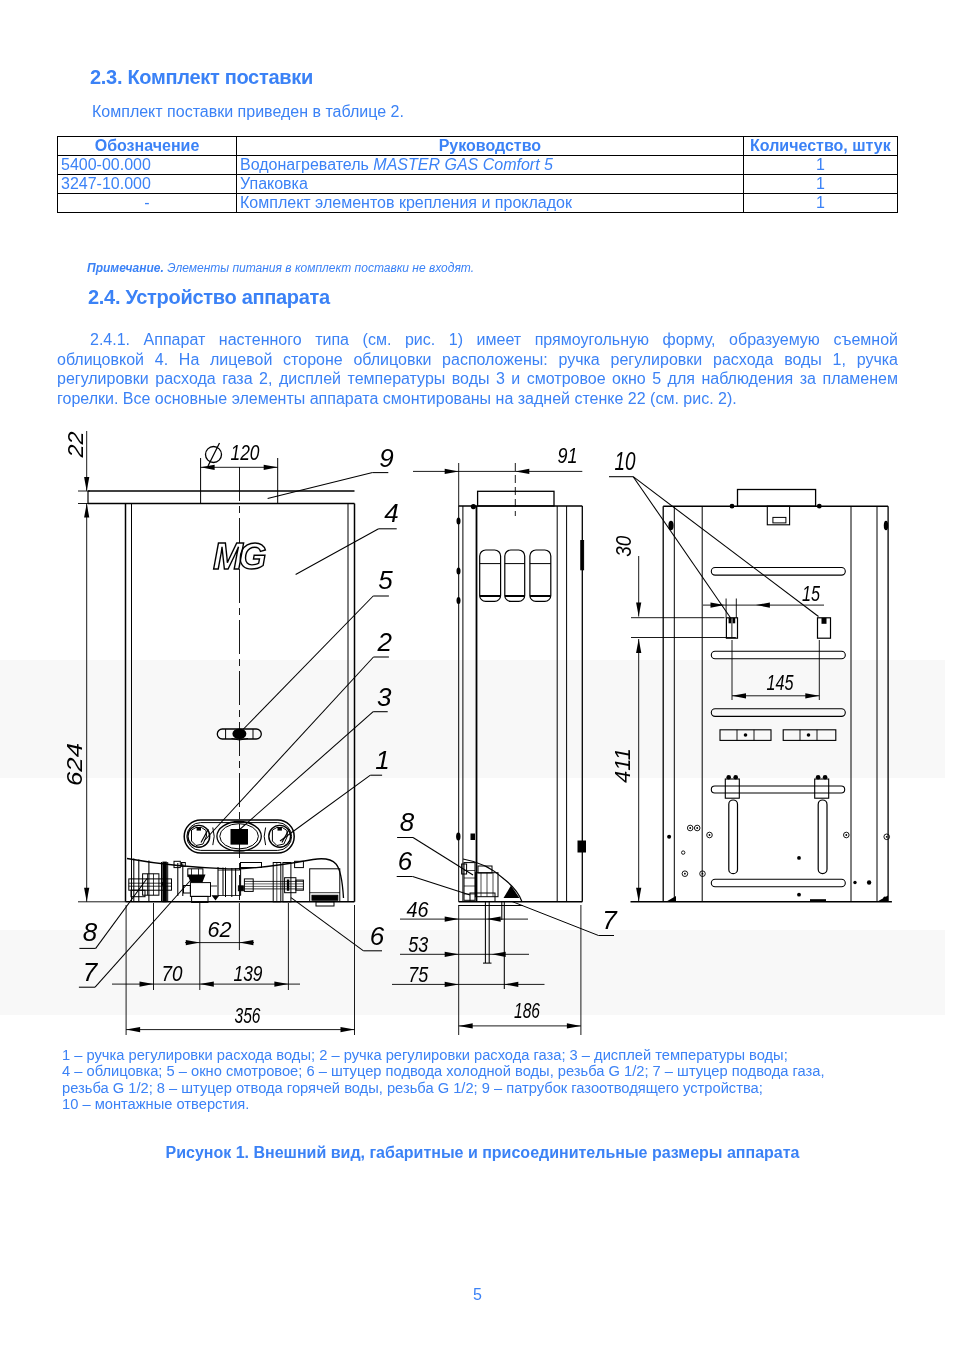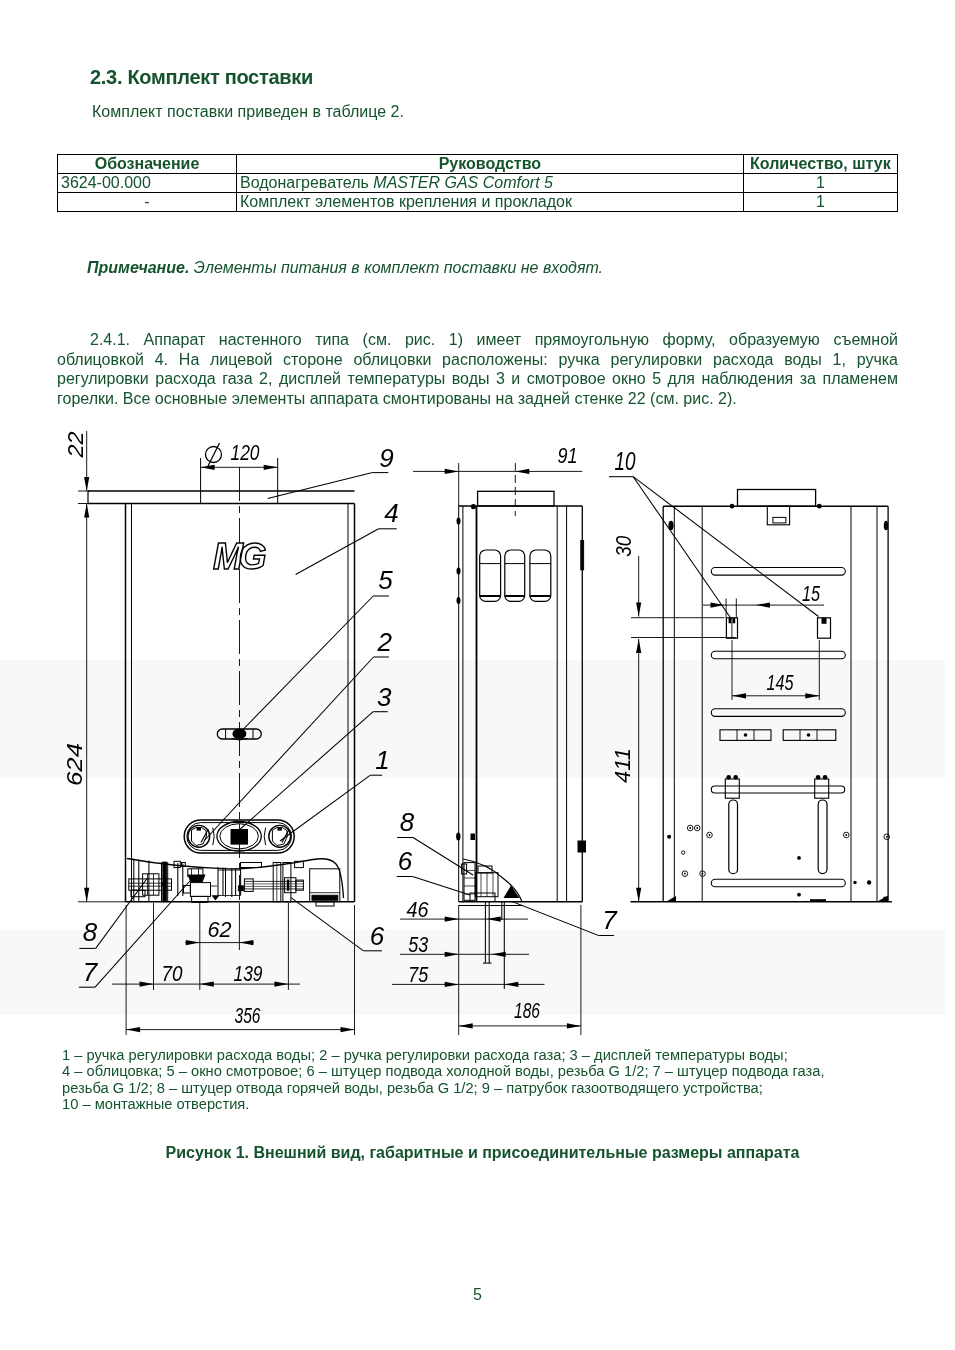--- a/index.html
+++ b/index.html
@@ -1,53 +1,59 @@
 <!DOCTYPE html>
 <html><head>
 <meta charset="utf-8">
 <style>
   html,body{margin:0;padding:0;background:#fff;}
   #page{position:relative;width:945px;height:1350px;background:#fff;overflow:hidden;will-change:transform;
-        font-family:"Liberation Sans",sans-serif;color:#14532d;}
+        font-family:"Liberation Sans",sans-serif;color:#3b82f6;}
   .abs{position:absolute;}
   .h1{font-size:20px;font-weight:bold;letter-spacing:-0.3px;line-height:22px;}
   .body{font-size:16px;line-height:19.6px;}
   .tbl{border-collapse:collapse;font-size:16px;}
   .tbl td{border:1.6px solid #000;padding:0 3px;vertical-align:middle;line-height:17.5px;}
 </style>
 </head>
 <body>
 <div id="page">
   <div class="abs" style="left:0;top:660px;width:955px;height:118px;background:#f8f8f8;"></div>
   <div class="abs" style="left:0;top:930px;width:955px;height:85px;background:#f8f8f8;"></div>
   <div class="abs h1" style="left:90px;top:66px;">2.3. Комплект поставки</div>
   <div class="abs body" style="left:92px;top:102px;">Комплект поставки приведен в таблице 2.</div>
 
-  <table class="tbl abs" style="left:57px;top:154px;width:841px;border-radius:26px;">
+  <table class="tbl abs" style="left:57px;top:136px;width:841px;border-radius:26px;">
     <tbody>
         <tr style="height:18px;">
       <td style="width:173px;text-align:center;font-weight:bold;">Обозначение</td>
       <td style="width:505px;text-align:center;font-weight:bold;">Руководство</td>
       <td style="width:148px;text-align:center;font-weight:bold;">Количество, штук</td>
     </tr>
     <tr style="height:19px;">
-          <td>3624-00.000</td>
+          <td>5400-00.000</td>
           <td>Водонагреватель <i>MASTER GAS Comfort 5</i></td>
+          <td style="text-align:center;">1</td>
+        </tr>
+    <tr style="height:19px;">
+          <td>3247-10.000</td>
+          <td>Упаковка</td>
           <td style="text-align:center;">1</td>
         </tr>
     <tr style="height:19px;">
           <td style="text-align:center;">-</td>
           <td>Комплект элементов крепления и прокладок</td>
           <td style="text-align:center;">1</td>
         </tr>
   </tbody>
     </table>
 
-  <div class="abs" style="left:87px;top:258.5px;font-size:16px;font-style:italic;line-height:18px;"><b>Примечание.</b> Элементы питания в комплект поставки не входят.</div>
-
+  <div class="abs" style="left:87px;top:258.5px;font-size:12px;font-style:italic;line-height:18px;"><b>Примечание.</b> Элементы питания в комплект поставки не входят.</div>
+
+  <div class="abs h1" style="left:88px;top:286px;">2.4. Устройство аппарата</div>
 
   <div class="abs body" style="left:57px;top:330px;width:841px;text-align:justify;text-indent:33px;">2.4.1.&nbsp;Аппарат настенного типа (см. рис.&nbsp;1) имеет прямоугольную форму, образуемую съемной облицовкой&nbsp;4. На лицевой стороне облицовки расположены: ручка регулировки расхода воды&nbsp;1, ручка регулировки расхода газа&nbsp;2, дисплей температуры воды&nbsp;3 и смотровое окно&nbsp;5 для наблюдения за пламенем горелки. Все основные элементы аппарата смонтированы на задней стенке&nbsp;22 (см. рис.&nbsp;2).</div>
 
 <svg class="abs" style="left:0;top:420px;" width="955" height="640" viewBox="0 420 955 640" stroke="#000" fill="none" font-family="Liberation Sans, sans-serif">
 <g>
 <line x1="88" y1="491" x2="354.5" y2="491" stroke-width="1.4"></line>
 <line x1="88" y1="503.5" x2="354.5" y2="503.5" stroke-width="1.4"></line>
 <line x1="88" y1="491" x2="88" y2="503.5" stroke-width="1.2"></line>
 <line x1="200.6" y1="458" x2="200.6" y2="503.5" stroke-width="1.0"></line>
 <line x1="277.7" y1="458" x2="277.7" y2="503.5" stroke-width="1.0"></line>

